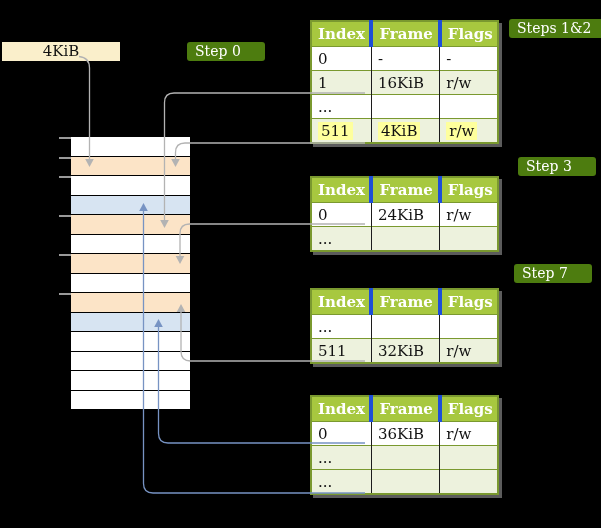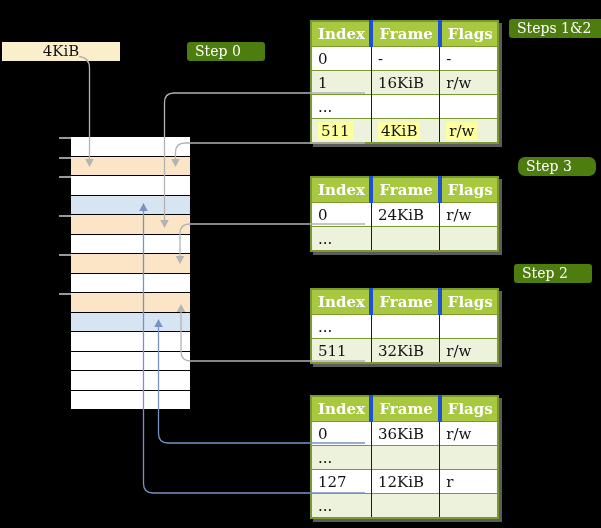--- a/index.html
+++ b/index.html
@@ -6,21 +6,21 @@
   #canvas{position:relative;width:601px;height:528px;background:#000;overflow:hidden;
           font-family:"DejaVu Serif", serif;}
   
   .psbox{position:absolute;left:2px;top:42px;width:118px;height:19px;background:#faefcb;
          color:#111;font-size:15px;line-height:19px;text-align:center;}
   
   .badge{position:absolute;background:#4d7c0f;color:#fff;font-size:14px;line-height:16px;
          padding:1px 24px 2px 8px;border-radius:3px;white-space:nowrap;}
   #badge0{left:187px;top:42px;text-align:right;}
   #badge12{left:509px;top:19px;}
-  #badge3{left:518px;top:157px;border-radius:7px;}
+  #badge3{left:518px;top:157px;}
   #badge4{left:514px;top:264px;}
   
   #mem-stack{position:absolute;left:71px;top:137px;width:119px;z-index:1;}
   .mem-row{height:18.5px;margin-bottom:1px;}
   .mem-row.white{background:#ffffff;}
   .mem-row.peach{background:#fce4c7;}
   .mem-row.blue{background:#d7e4f2;}
   .tick{position:absolute;left:59px;width:12px;height:2px;background:#9a9a9a;z-index:1;}
   
   .ptable{position:absolute;left:310px;width:189px;border-collapse:collapse;
@@ -40,21 +40,21 @@
 </head>
 <body>
 
 <div id="canvas">
 
   <div class="psbox">4KiB</div>
 
   <div class="badge" id="badge0">Step 0</div>
   <div class="badge" id="badge12">Steps 1&amp;2</div>
   <div class="badge" id="badge3">Step 3</div>
-  <div class="badge" id="badge4">Step 2</div>
+  <div class="badge" id="badge4">Step 7</div>
 
   <div id="mem-stack">
       <div class="mem-row white"></div>
       <div class="mem-row peach"></div>
       <div class="mem-row white"></div>
       <div class="mem-row blue"></div>
       <div class="mem-row peach"></div>
       <div class="mem-row white"></div>
       <div class="mem-row peach"></div>
       <div class="mem-row white"></div>
@@ -174,25 +174,20 @@
     <tr>
       <td>0</td>
       <td>36KiB</td>
       <td>r/w</td>
     </tr>
     <tr class="green">
       <td>...</td>
       <td></td>
       <td></td>
     </tr>
-    <tr>
-      <td>127</td>
-      <td>12KiB</td>
-      <td>r</td>
-    </tr>
     <tr class="green">
       <td>...</td>
       <td></td>
       <td></td>
     </tr>
   </tbody>
     </table>
 
   <svg id="overlay" width="601" height="528">
     <g fill="none" stroke="#b3b3b3" stroke-width="1.3">

